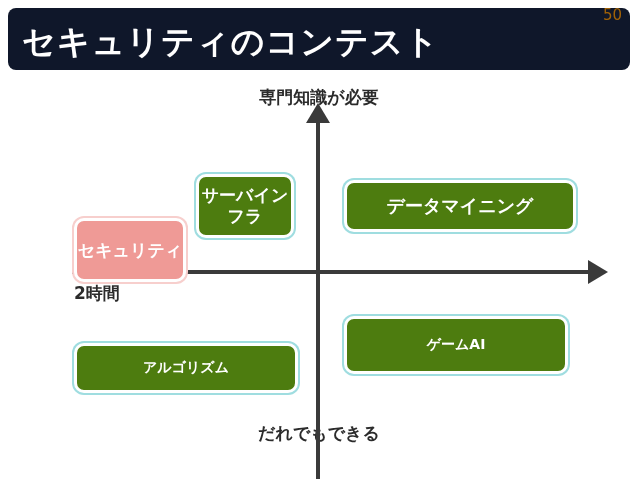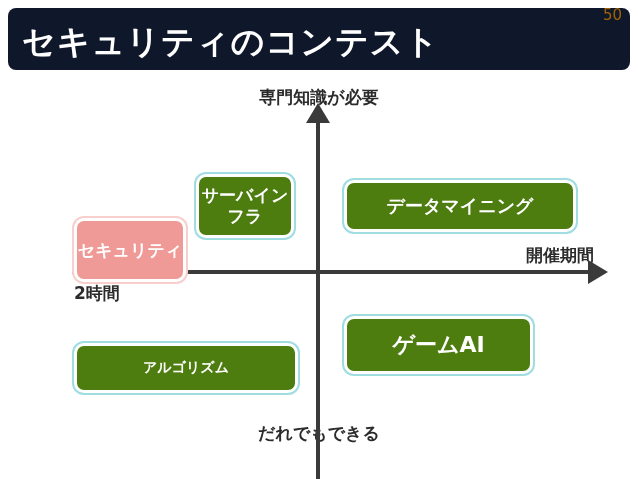--- a/index.html
+++ b/index.html
@@ -174,39 +174,38 @@
     left: 74px;
     top: 246px;
     width: 224px;
     height: 50px;
     font-size: 14px;
     margin-top: 27px;
   }
   .box-gameai {
     left: 344px;
     top: 246px;
-    width: 189px;
+    width: 224px;
     height: 58px;
-    font-size: 22px;
+    font-size: 14px;
     text-align: right;
   }
 </style>
 </head>
 <body>
 
 <div class="slide-header">
   <div class="slide-title">セキュリティのコンテスト</div>
 </div>
 <div class="page-number">50</div>
 
 <div class="diagram">
 
   <div class="axis-caption caption-top">専門知識が必要</div>
   <div class="axis-caption caption-bottom">だれでもできる</div>
-  <div class="axis-caption caption-right-top">開催期間</div>
   <div class="axis-caption caption-left-low">2時間</div>
 
   <div class="axis-vertical"></div>
   <div class="axis-vertical-head"></div>
   <div class="axis-horizontal"></div>
   <div class="axis-horizontal-head"></div>
 
   <div class="item-box salmon box-security">セキュリティ</div>
   <div class="item-box teal box-server">サーバインフラ</div>
   <div class="item-box teal box-datamining">データマイニング</div>

